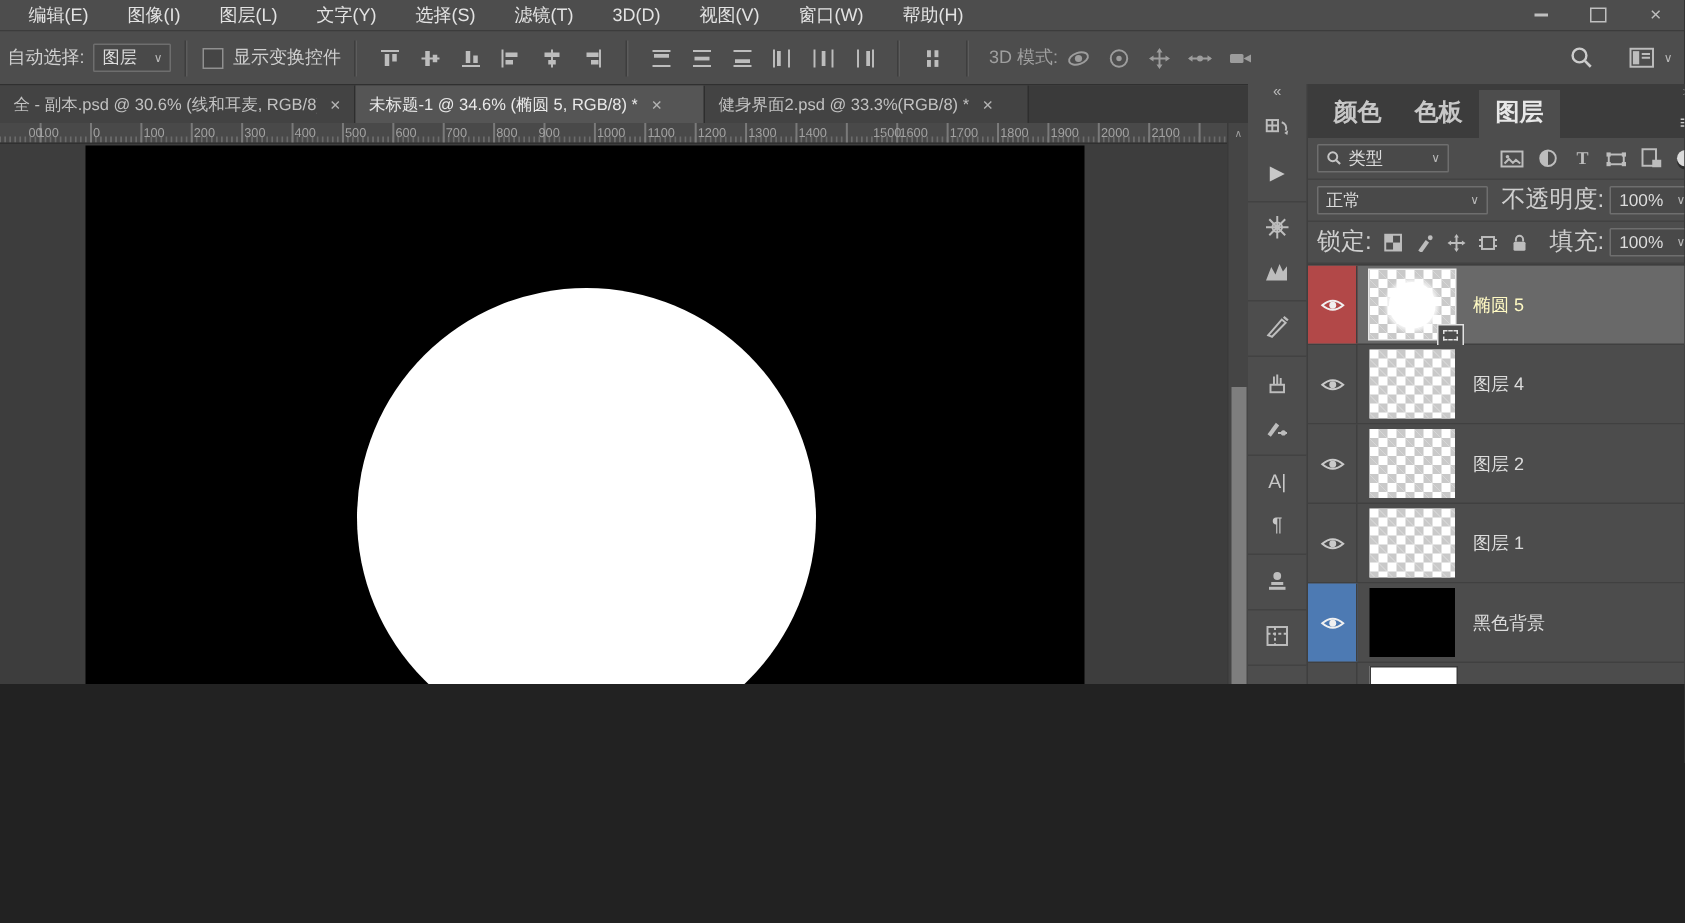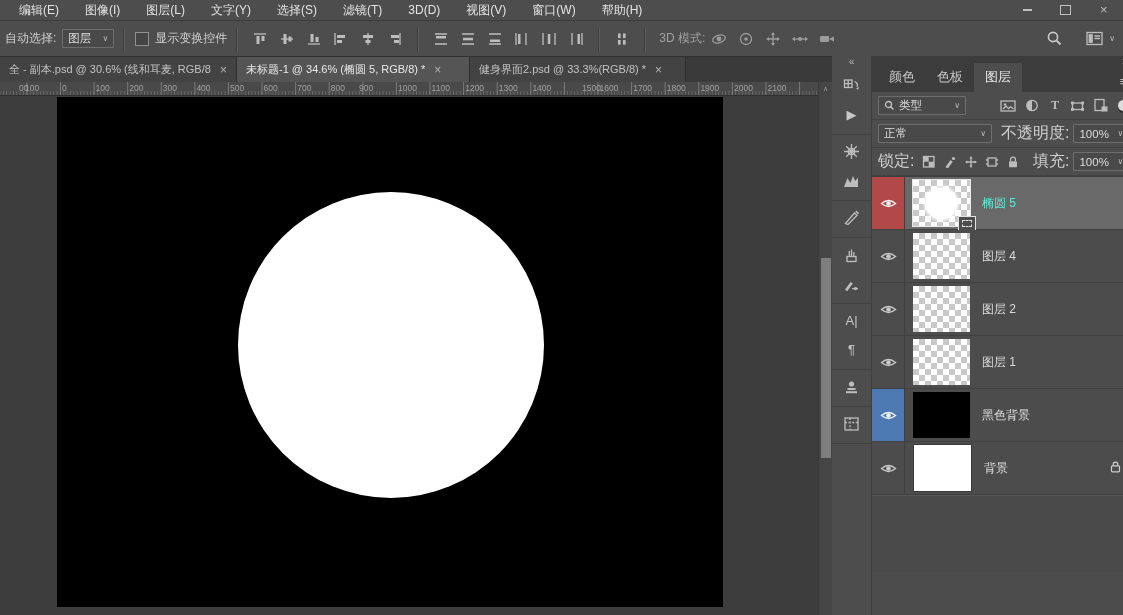--- a/index.html
+++ b/index.html
@@ -1,16 +1,16 @@
 <!DOCTYPE html>
 <html><head>
 <meta charset="utf-8">
 <style>
   html,body{margin:0;padding:0;background:#222;}
-  #app{position:relative;width:1123px;height:615px;overflow:hidden;background:#4d4d4d;
+  #app{position:relative;width:1123px;height:456px;overflow:hidden;background:#4d4d4d;
        font-family:"Liberation Sans","DejaVu Sans",sans-serif;color:#d9d9d9;font-size:12px;
        -webkit-font-smoothing:antialiased;}
   svg .f{fill:#bdbdbd;}
   svg .s{fill:none;stroke:#bdbdbd;stroke-width:1.3;}
   svg .dim{fill:#9c9c9c;} svg .sdim{fill:none;stroke:#9c9c9c;stroke-width:1.3;}
 
   
   .menubar{position:absolute;top:0;left:0;right:0;height:20px;background:#4d4d4d;
            border-bottom:1px solid #3c3c3c;display:flex;align-items:center;padding-left:6px;}
   .mi{padding:0 13px;color:#e3e3e3;font-size:12px;cursor:default;}
@@ -68,21 +68,21 @@
   .dock-collapse{height:13px;text-align:center;color:#b9b9b9;font-size:10px;line-height:11px;}
   .dgroup{border-bottom:1px solid #424242;padding:2px 0 5px;}
   .dicon{width:100%;height:29px;display:flex;align-items:center;justify-content:center;color:#c8c8c8;}
   .dicon .glyph{font-size:13px;color:#c8c8c8;}
 
   .panel{flex:1;display:flex;flex-direction:column;background:#4d4d4d;}
   .panel-top{position:relative;height:36px;background:#3c3c3c;flex:none;}
   .panel-expand{position:absolute;top:0;right:8px;color:#b9b9b9;font-size:10px;}
   .panel-menu{position:absolute;bottom:5px;right:8px;color:#c5c5c5;font-size:13px;line-height:10px;}
   .ptabs{position:absolute;left:6px;bottom:0;display:flex;}
-  .ptab{padding:5px 11px 6px;font-size:13px;color:#c7c7c7;}
+  .ptab{padding:5px 11px 6px;font-size:16px;color:#c7c7c7;font-weight:bold;}
   .ptab.active{background:#4d4d4d;color:#e7e7e7;}
 
   .prow{height:27px;display:flex;align-items:center;padding:0 6px;border-bottom:1px solid #424242;flex:none;}
   .searchbox{width:88px;height:19px;}
   .ficons{display:flex;align-items:center;margin-left:auto;}
   .ficon{width:23px;height:20px;display:flex;align-items:center;justify-content:center;}
   .ficon .tglyph{font-weight:bold;font-size:12px;color:#bdbdbd;font-family:"Liberation Serif","DejaVu Serif",serif;}
   .fdot{width:11px;height:11px;border-radius:50%;background:#dcdcdc;box-shadow:0 2px 0 #2e2e2e;margin-left:6px;}
   .plabel{font-size:16px;color:#cfcfcf;white-space:nowrap;}
   .licons{display:flex;align-items:center;margin-left:4px;}
@@ -544,21 +544,21 @@
                 <path d="M1.5 5.5Q8.5 -0.5 15.5 5.5Q8.5 11.5 1.5 5.5Z" fill="none" stroke="#f0f0f0" stroke-width="1.3"></path>
                 <circle cx="8.5" cy="5.5" r="2.3" fill="#f0f0f0"></circle>
               </svg>
           </div>
           <div class="thumb checker sel">
             <div class="blob"></div>
             <div class="badge">
                 <div class="dash"></div>
               </div>
           </div>
-          <span class="lname" style="color:#5eead4;">椭圆 5</span>
+          <span class="lname" style="color:#fef9c3;">椭圆 5</span>
         </div>
 
         <div class="lrow">
           <div class="eyecol">
             <svg width="17" height="11">
                 <path d="M1.5 5.5Q8.5 -0.5 15.5 5.5Q8.5 11.5 1.5 5.5Z" fill="none" stroke="#c9c9c9" stroke-width="1.3"></path>
                 <circle cx="8.5" cy="5.5" r="2.3" fill="#c9c9c9"></circle>
               </svg>
           </div>
           <div class="thumb checker"></div>

